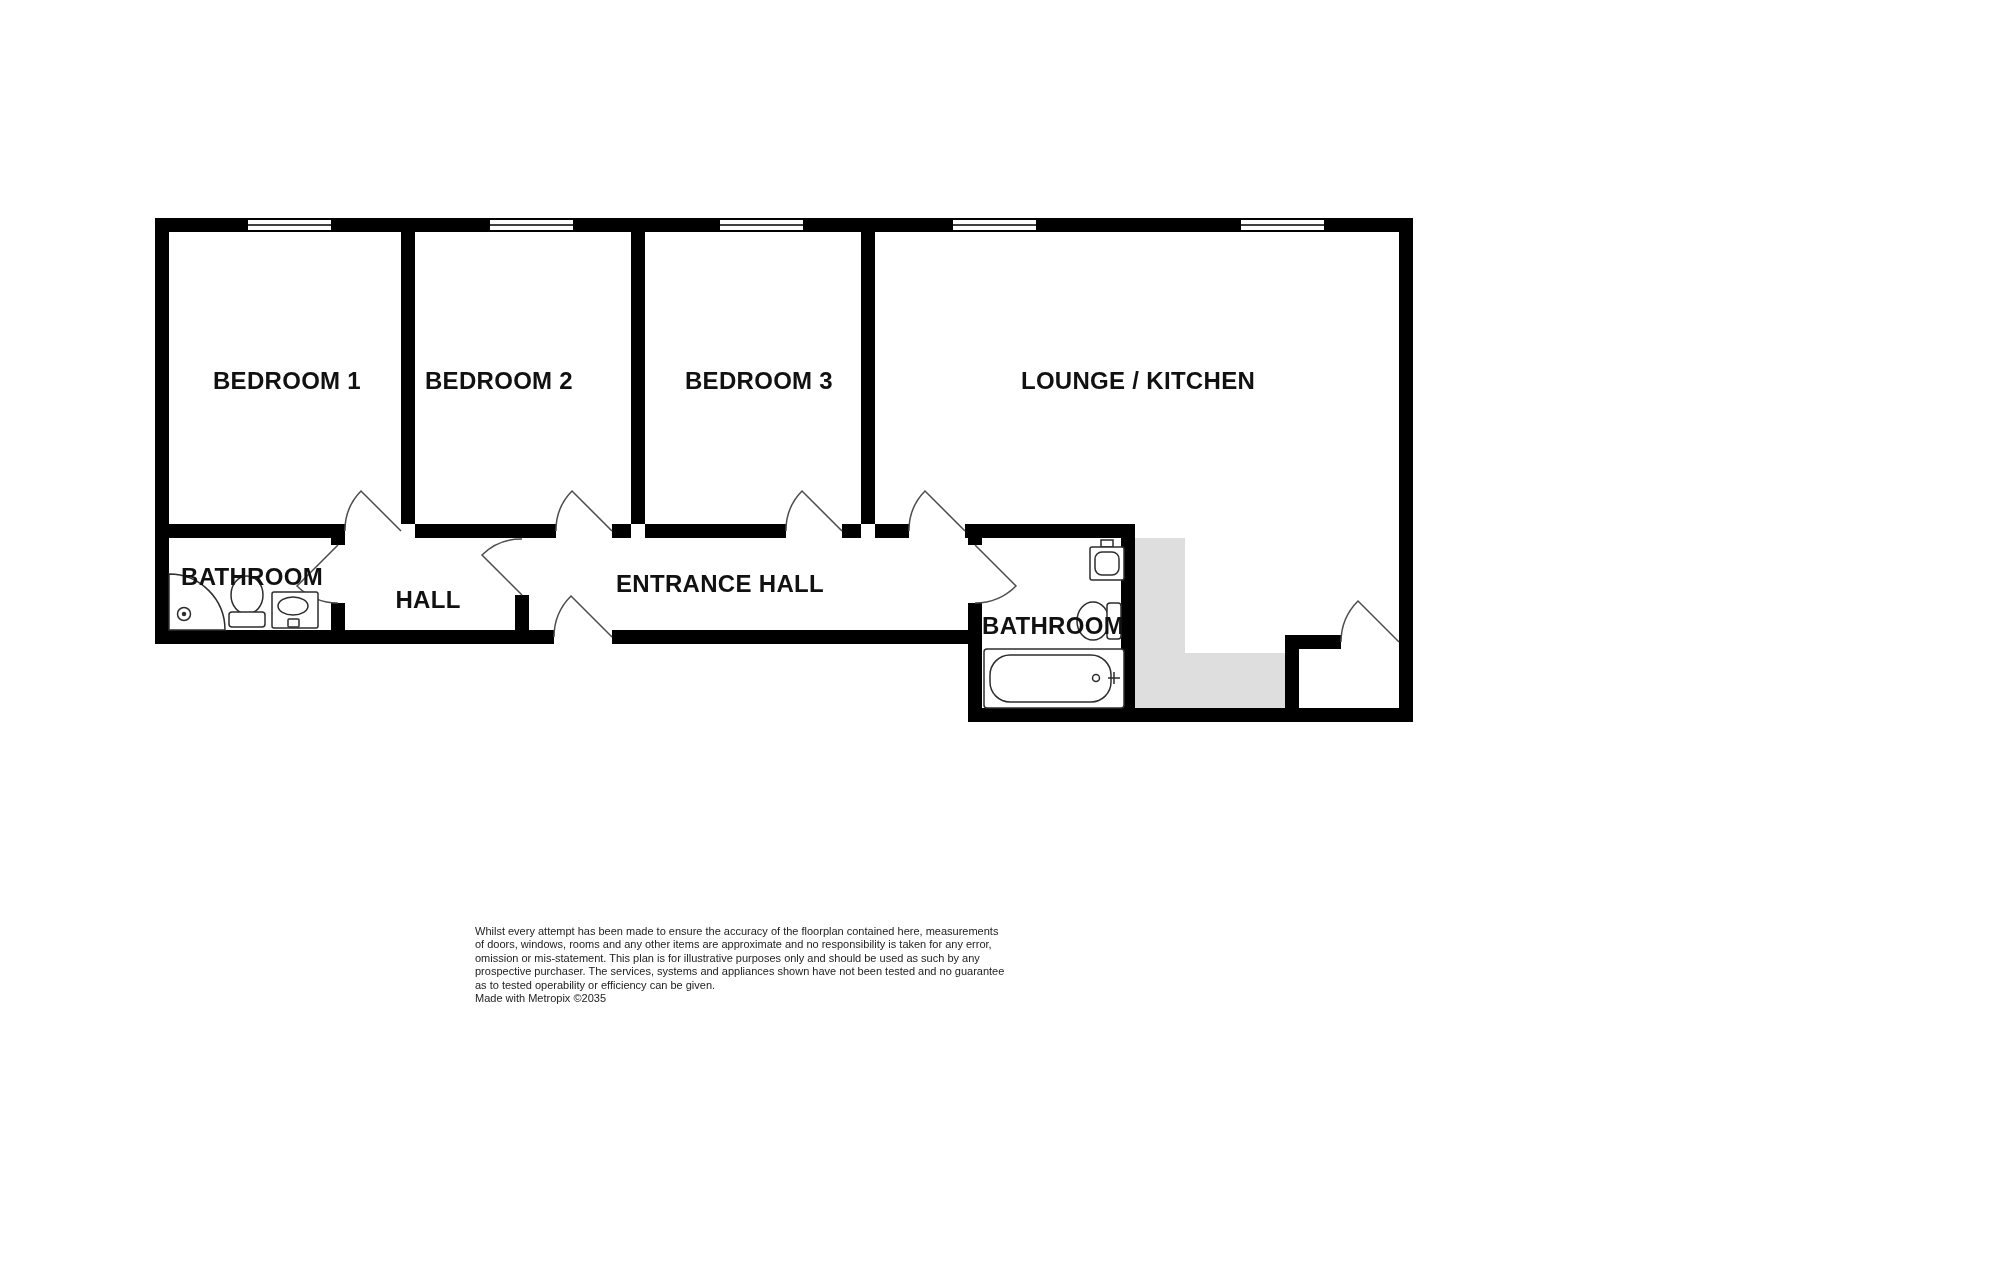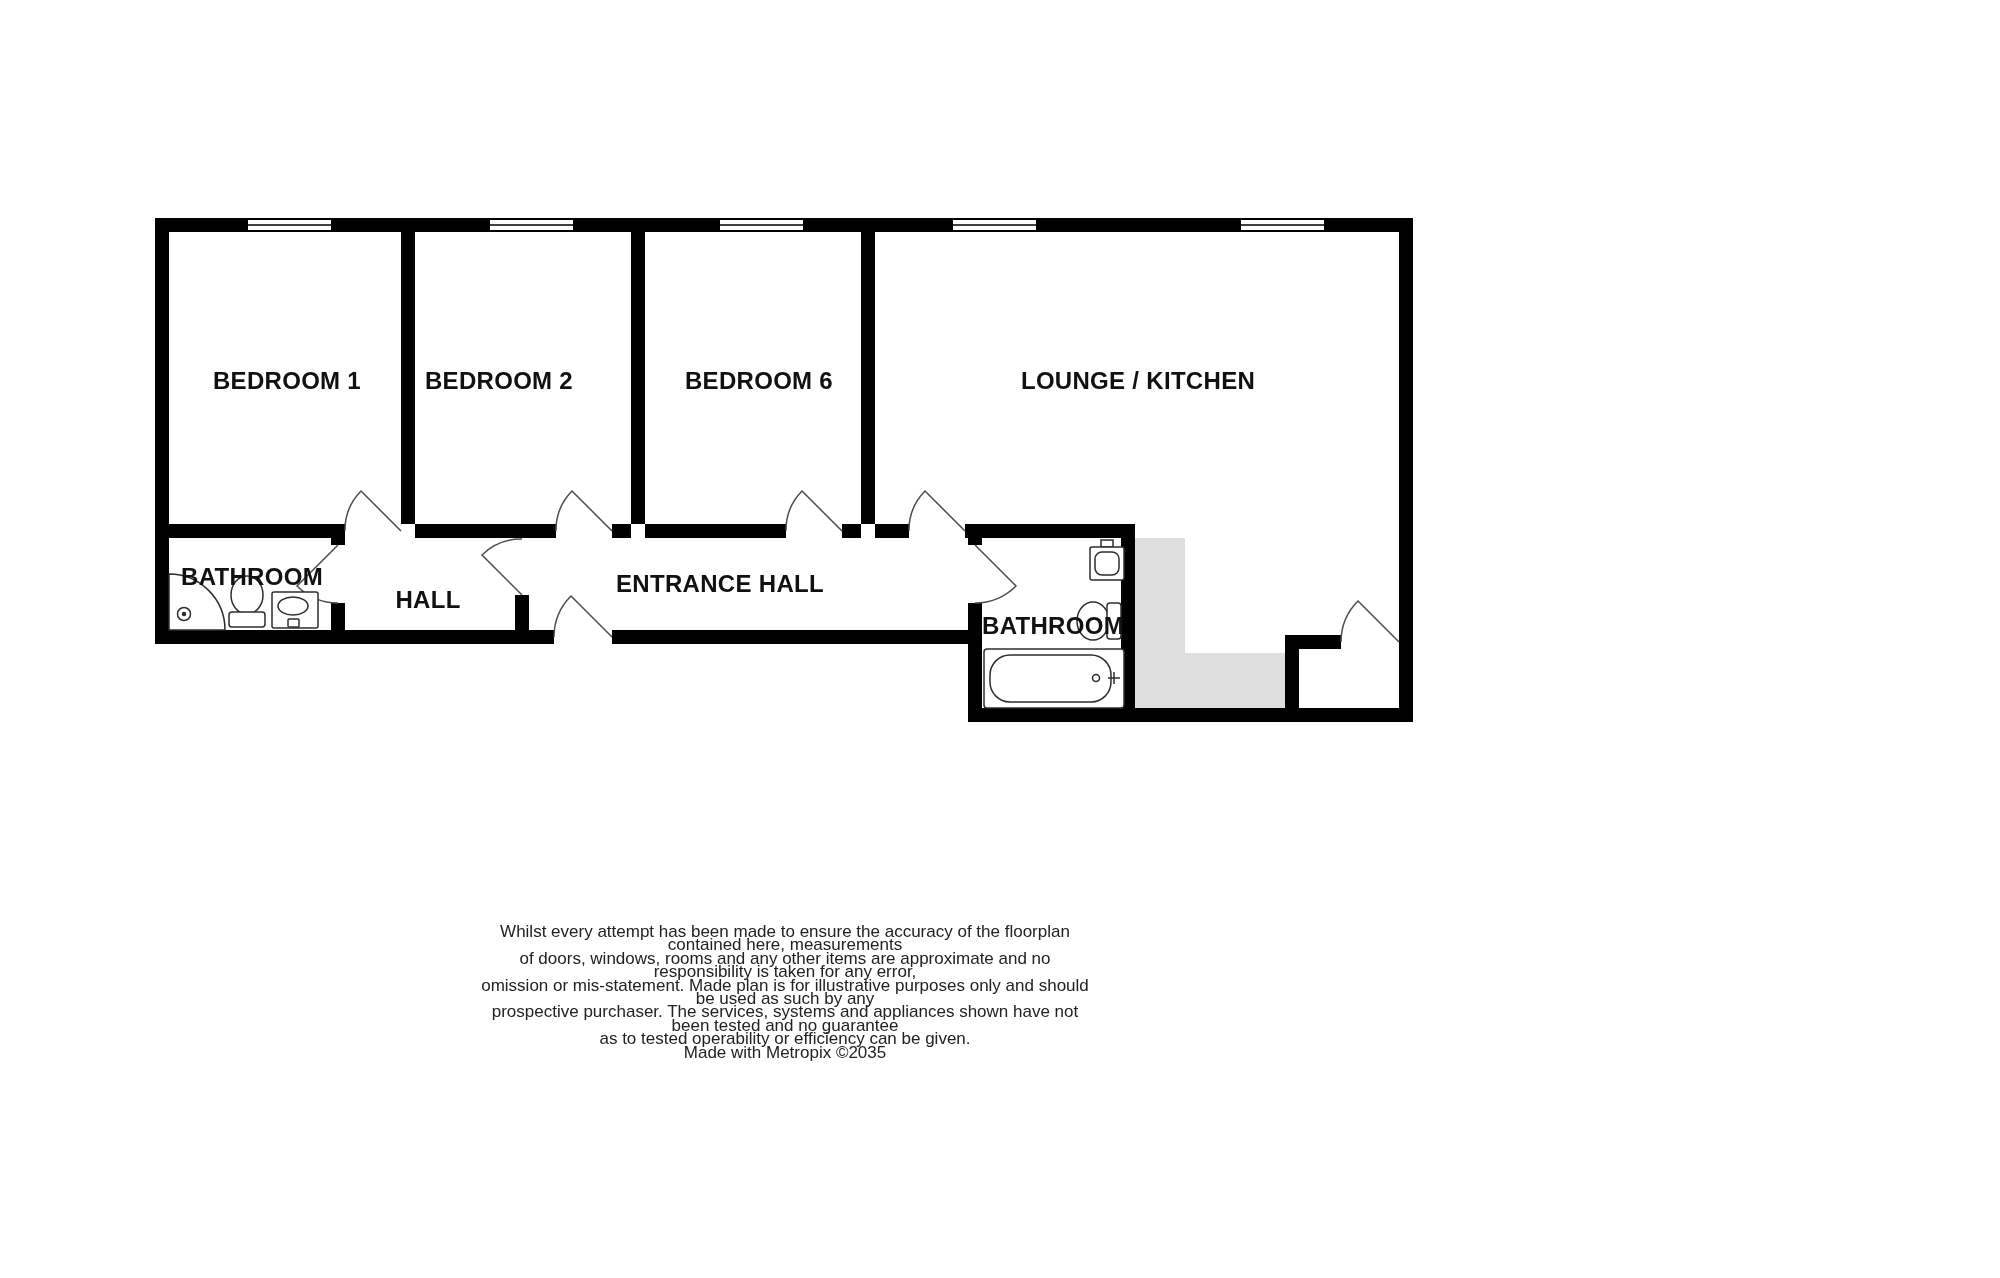--- a/index.html
+++ b/index.html
@@ -15,22 +15,22 @@
     color: #111111;
     letter-spacing: 0.3px;
     white-space: nowrap;
   }
   .disclaimer {
     position: absolute;
     left: 785px;
     top: 925px;
     transform: translateX(-50%);
     width: 620px;
-    text-align: center;
-    font-size: 17px;
+    text-align: left;
+    font-size: 11px;
     line-height: 13.4px;
     color: #222222;
   }
 </style>
 </head>
 <body>
 
 <div class="page">
 
   <svg class="plan-svg" width="2000" height="1278" viewBox="0 0 2000 1278">
@@ -126,29 +126,29 @@
       <rect x="984" y="649" width="140" height="59" rx="3"></rect>
       <rect x="990" y="655" width="121" height="47" rx="20"></rect>
       <circle cx="1096" cy="678" r="3.5"></circle>
       <line x1="1108" y1="678" x2="1120" y2="678"></line>
       <line x1="1114" y1="672" x2="1114" y2="684"></line>
     </g>
   </svg>
 
   <div class="room-label" style="left:287px; top:381px;">BEDROOM 1</div>
   <div class="room-label" style="left:499px; top:381px;">BEDROOM 2</div>
-  <div class="room-label" style="left:759px; top:381px;">BEDROOM 6</div>
+  <div class="room-label" style="left:759px; top:381px;">BEDROOM 3</div>
   <div class="room-label" style="left:1138px; top:381px;">LOUNGE / KITCHEN</div>
   <div class="room-label" style="left:252px; top:577px;">BATHROOM</div>
   <div class="room-label" style="left:428px; top:600px;">HALL</div>
   <div class="room-label" style="left:720px; top:584px;">ENTRANCE HALL</div>
   <div class="room-label" style="left:1053px; top:626px;">BATHROOM</div>
 
   <div class="disclaimer">
     <div>Whilst every attempt has been made to ensure the accuracy of the floorplan contained here, measurements</div>
     <div>of doors, windows, rooms and any other items are approximate and no responsibility is taken for any error,</div>
-    <div>omission or mis-statement. Made plan is for illustrative purposes only and should be used as such by any</div>
+    <div>omission or mis-statement. This plan is for illustrative purposes only and should be used as such by any</div>
     <div>prospective purchaser. The services, systems and appliances shown have not been tested and no guarantee</div>
     <div>as to tested operability or efficiency can be given.</div>
     <div>Made with Metropix ©2035</div>
   </div>
 
 </div>
 
 </body></html>

